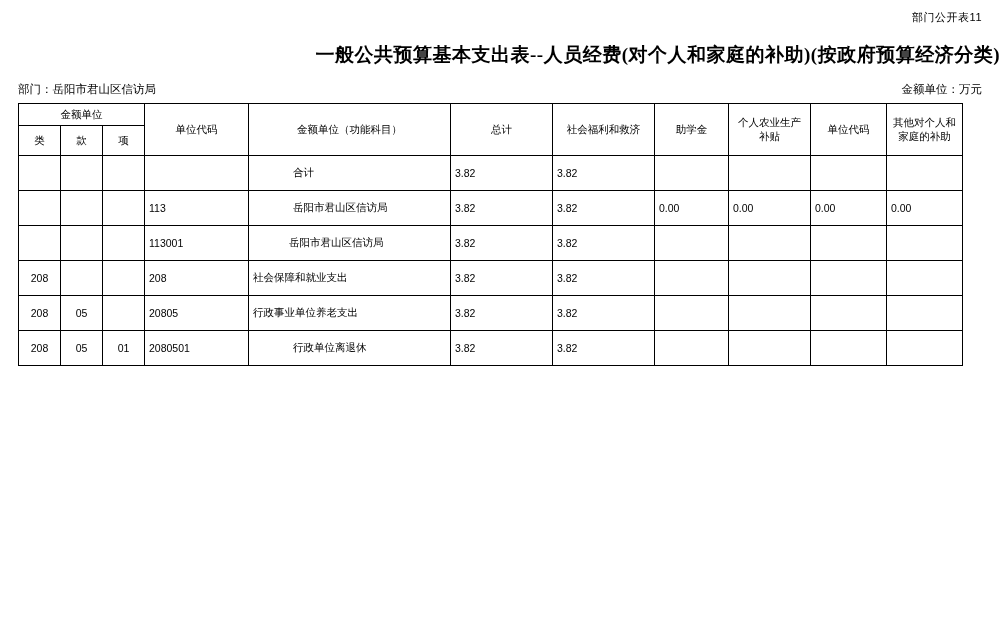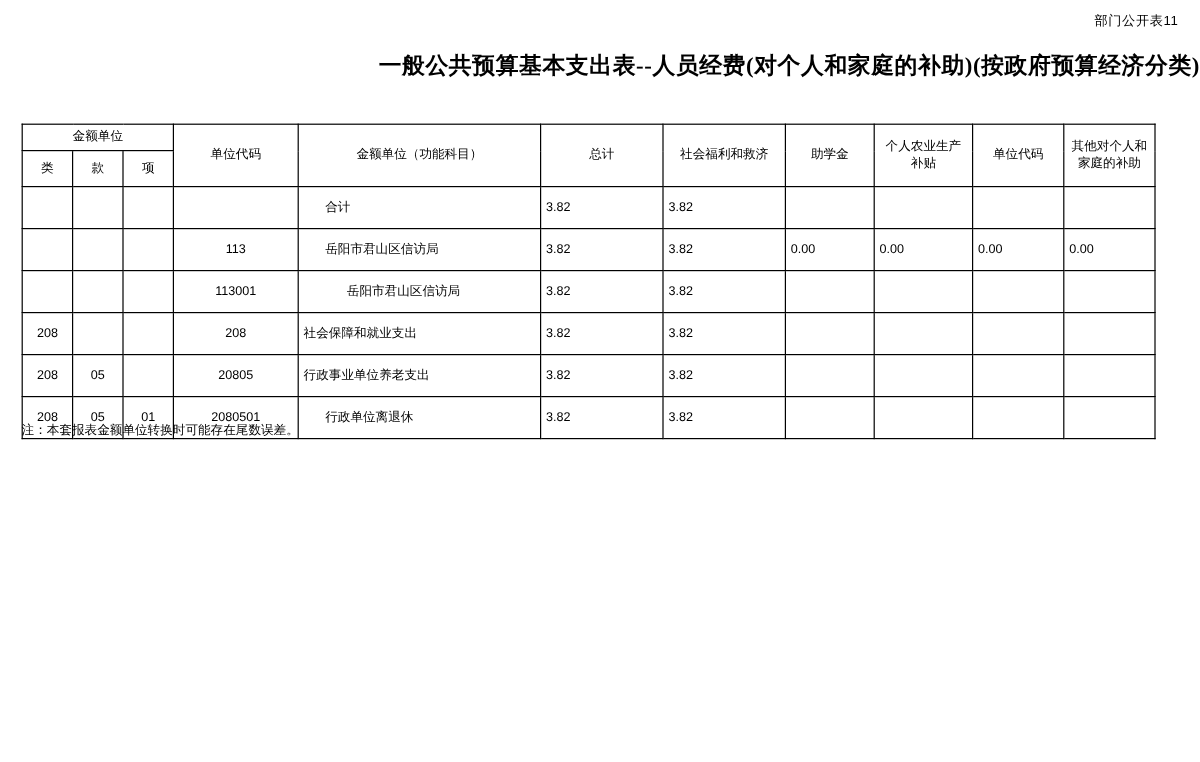--- a/index.html
+++ b/index.html
@@ -80,29 +80,29 @@
     height: 22px;
   }
   .hdr-sub {
     height: 30px;
   }
   td.code-col {
     text-align: center;
     height: 30px;
   }
   td.unitcode {
-    text-align: center;
+    text-align: left;
     padding-left: 6px;
   }
   td.name {
     text-align: left;
     padding-left: 6px;
   }
   td.name.indent1 {
-    padding-left: 22px;
+    padding-left: 44px;
   }
   td.name.indent2 {
     padding-left: 40px;
   }
   td.num {
     padding-right: 8px;
     font-family: "Liberation Sans", "DejaVu Sans", sans-serif;
   }
   .note {
     position: absolute;
@@ -114,20 +114,24 @@
 </style>
 </head>
 <body>
 
 <div class="page">
 
   <div class="form-code">部门公开表11</div>
 
   <div class="doc-title">一般公共预算基本支出表--人员经费(对个人和家庭的补助)(按政府预算经济分类)</div>
 
+  <div class="meta-row">
+    <span class="meta-left">部门：岳阳市君山区信访局</span>
+    <span class="meta-right">金额单位：万元</span>
+  </div>
 
   <table class="budget">
     <colgroup>
       <col style="width:42px">
       <col style="width:42px">
       <col style="width:42px">
       <col style="width:104px">
       <col style="width:202px">
       <col style="width:102px">
       <col style="width:102px">
@@ -229,15 +233,14 @@
           <td class="num">3.82</td>
           <td class="num">3.82</td>
           <td class="num"></td>
           <td class="num"></td>
           <td class="num"></td>
           <td class="num"></td>
         </tr>
       </tbody>
   </table>
 
-  <div class="note">注：本套报表金额单位转换时可能存在尾数误差。</div>
 
 </div>
 
 </body></html>

